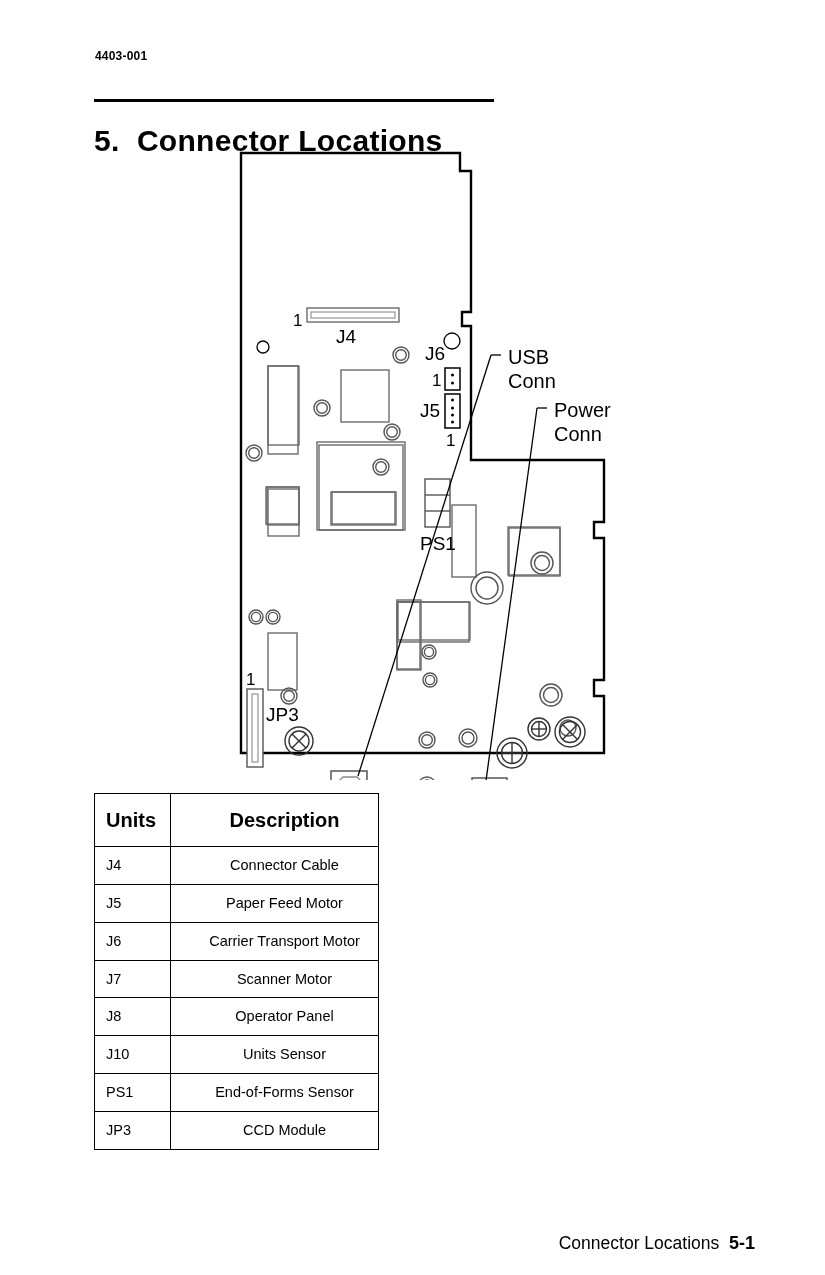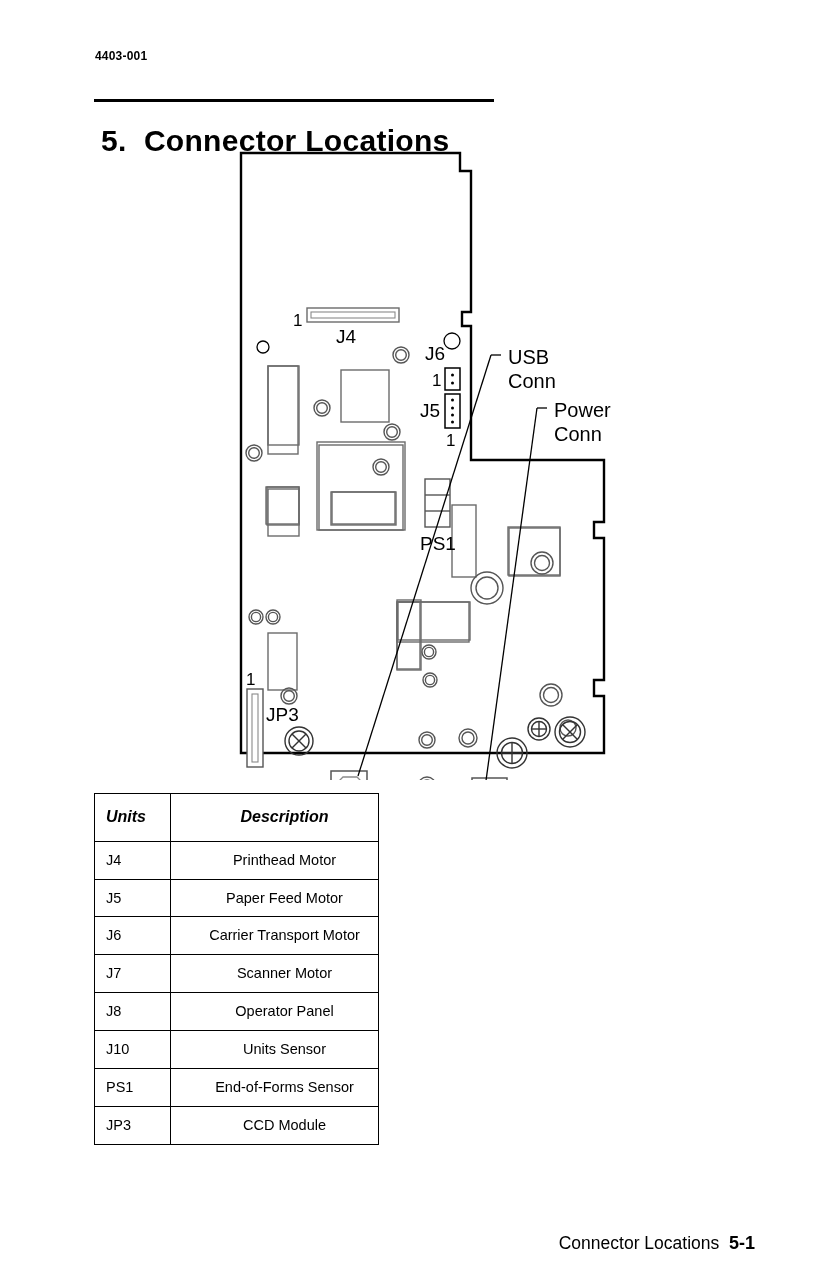--- a/index.html
+++ b/index.html
@@ -36,21 +36,20 @@
   }
 
   #page-title {
     position: absolute;
     left: 94px;
     top: 104px;
     font-size: 30px;
     font-weight: bold;
     letter-spacing: 0.3px;
     white-space: pre;
-    margin-left: 7px;
   }
 
   
   #figure {
     position: absolute;
     left: 0px;
     top: 140px;
     width: 825px;
     height: 640px;
   }
@@ -68,24 +67,23 @@
   #units-table td, #units-table th {
     border: 1.6px solid #000;
     padding: 9px 10px 9px 10px;
     font-size: 14.5px;
     text-align: left;
     vertical-align: top;
     line-height: 1.3;
   }
   #units-table th {
     font-weight: bold;
-    font-size: 16px;
+    font-size: 20px;
     padding-top: 13px;
     padding-bottom: 13px;
-    font-style: italic;
   }
   #units-table col.c-unit { width: 76px; }
   #units-table col.c-desc { width: 208px; }
   #units-table td.unit-cell, #units-table th.unit-head { padding-left: 11px; }
   #units-table td.desc-cell, #units-table th.desc-head { padding-left: 30px; text-align: center; }
   .row-tall td { padding-top: 9px; padding-bottom: 9px; }
 
   
   #footer {
     position: absolute;
@@ -385,21 +383,21 @@
     </colgroup>
   <thead>
     <tr>
       <th class="unit-head">Units</th>
       <th class="desc-head">Description</th>
     </tr>
   </thead>
   <tbody>
     <tr>
       <td class="unit-cell">J4</td>
-      <td class="desc-cell">Printhead Motor</td>
+      <td class="desc-cell">Connector Cable</td>
     </tr>
     <tr>
       <td class="unit-cell">J5</td>
       <td class="desc-cell">Paper Feed Motor</td>
     </tr>
     <tr class="row-tall">
       <td class="unit-cell">J6</td>
       <td class="desc-cell">Carrier Transport Motor</td>
     </tr>
     <tr>

